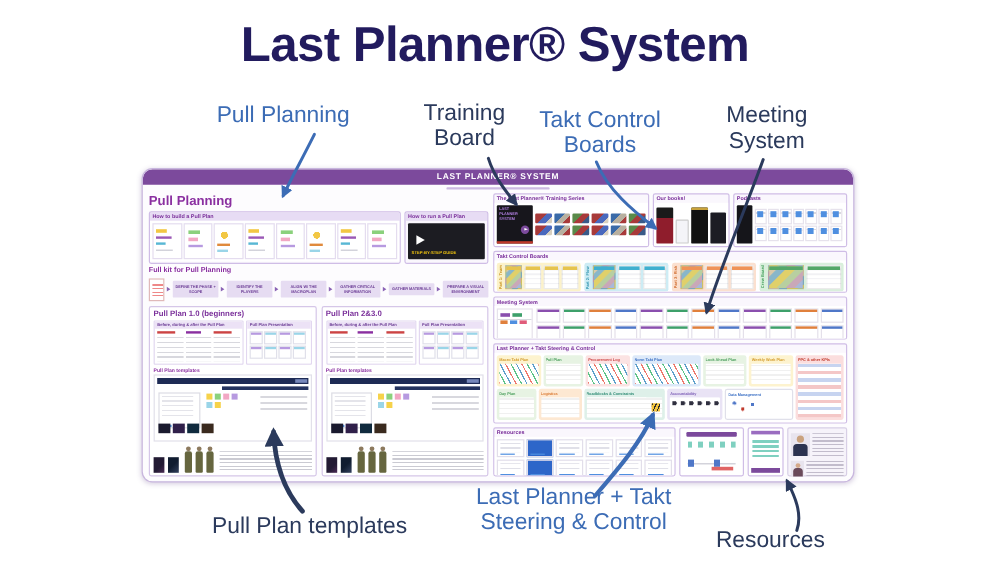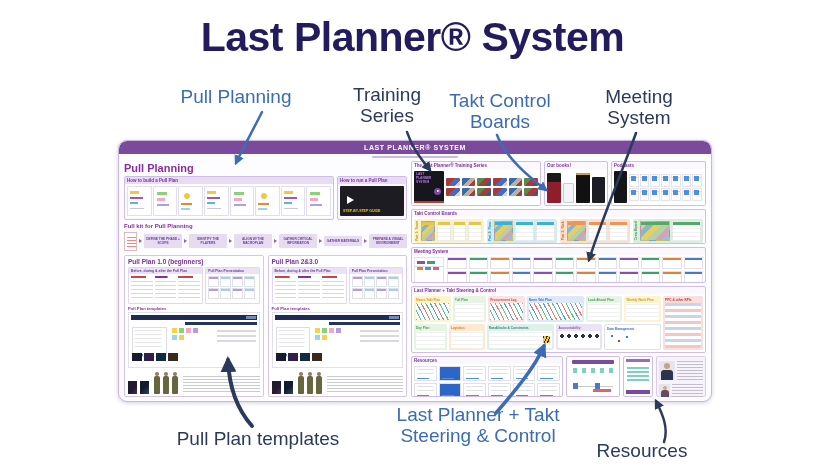--- a/index.html
+++ b/index.html
@@ -240,21 +240,21 @@
 
   
   .arrows{left:0;top:0;width:825px;height:475px;pointer-events:none;z-index:20;}
 </style>
 </head>
 <body>
 
 <h1 class="abs title">Last Planner® System</h1>
 
 <div class="abs ann blue" style="left:175px;top:86px;width:122px;">Pull Planning</div>
-<div class="abs ann navy" style="left:344px;top:84px;width:86px;">Training Series</div>
+<div class="abs ann navy" style="left:344px;top:84px;width:86px;">Training Board</div>
 <div class="abs ann blue" style="left:446px;top:90px;width:108px;">Takt Control Boards</div>
 <div class="abs ann navy" style="left:598px;top:86px;width:82px;">Meeting System</div>
 <div class="abs ann navy" style="left:168px;top:428px;width:180px;">Pull Plan templates</div>
 <div class="abs ann blue" style="left:388px;top:404px;width:180px;">Last Planner + Takt Steering &amp; Control</div>
 <div class="abs ann navy" style="left:594px;top:440px;width:96px;">Resources</div>
 
 <div class="abs board">
   <div class="bhead">
     <span>LAST PLANNER® SYSTEM</span>
   </div>

